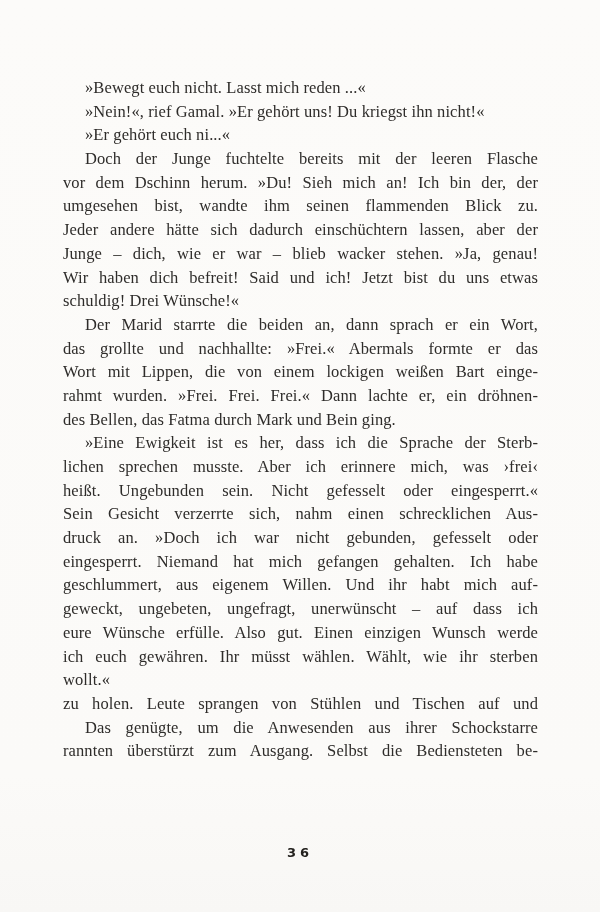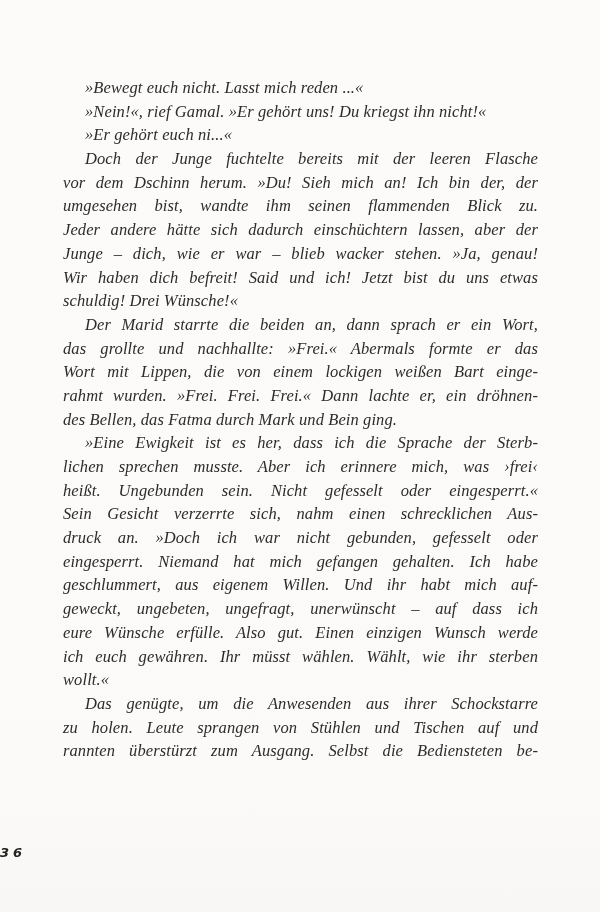--- a/index.html
+++ b/index.html
@@ -11,21 +11,20 @@
     height: 912px;
     position: relative;
     background: #fbfaf8;
     overflow: hidden;
     font-family: "Liberation Serif", serif;
   }
   .page {
     position: absolute;
     inset: 0;
     background: linear-gradient(180deg, #fcfbf9 0%, #fbfaf8 85%, #f8f7f5 100%);
-    font-style: italic;
   }
   .text-block {
     position: absolute;
     left: 63px;
     top: 76px;
     width: 475px;
     color: #2e2c2a;
     font-size: 16.5px;
     line-height: 23.7px;
     letter-spacing: 0.1px;
@@ -40,20 +39,21 @@
     text-align-last: left;
   }
   .line.indent {
     text-indent: 22px;
   }
   .page-number {
     position: absolute;
     top: 845px;
     left: 0;
     width: 100%;
+    text-align: center;
     font-family: "DejaVu Sans", sans-serif;
     font-weight: bold;
     font-size: 13px;
     letter-spacing: 4px;
     color: #24221f;
   }
 </style>
 </head>
 <body>
 
@@ -78,18 +78,18 @@
     <div class="line">lichen sprechen musste. Aber ich erinnere mich, was ›frei‹</div>
     <div class="line">heißt. Ungebunden sein. Nicht gefesselt oder eingesperrt.«</div>
     <div class="line">Sein Gesicht verzerrte sich, nahm einen schrecklichen Aus-</div>
     <div class="line">druck an. »Doch ich war nicht gebunden, gefesselt oder</div>
     <div class="line">eingesperrt. Niemand hat mich gefangen gehalten. Ich habe</div>
     <div class="line">geschlummert, aus eigenem Willen. Und ihr habt mich auf-</div>
     <div class="line">geweckt, ungebeten, ungefragt, unerwünscht – auf dass ich</div>
     <div class="line">eure Wünsche erfülle. Also gut. Einen einzigen Wunsch werde</div>
     <div class="line">ich euch gewähren. Ihr müsst wählen. Wählt, wie ihr sterben</div>
     <div class="line left">wollt.«</div>
+    <div class="line">zu holen. Leute sprangen von Stühlen und Tischen auf und</div>
     <div class="line indent">Das genügte, um die Anwesenden aus ihrer Schockstarre</div>
-    <div class="line">zu holen. Leute sprangen von Stühlen und Tischen auf und</div>
     <div class="line">rannten überstürzt zum Ausgang. Selbst die Bediensteten be-</div>
   </div>
   <div class="page-number">36</div>
 </div>
 
 </body></html>

